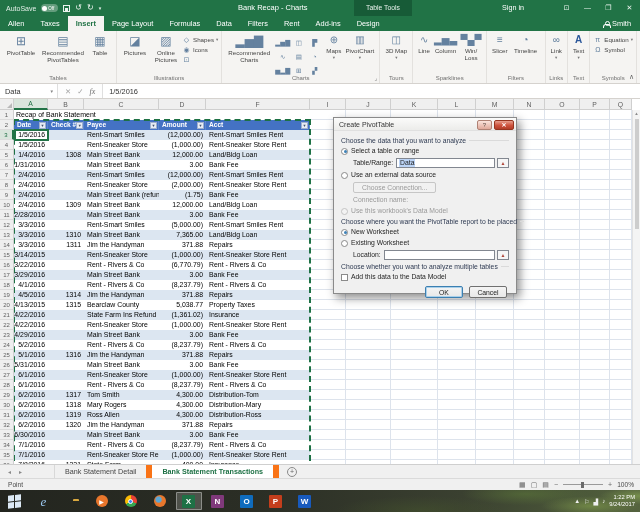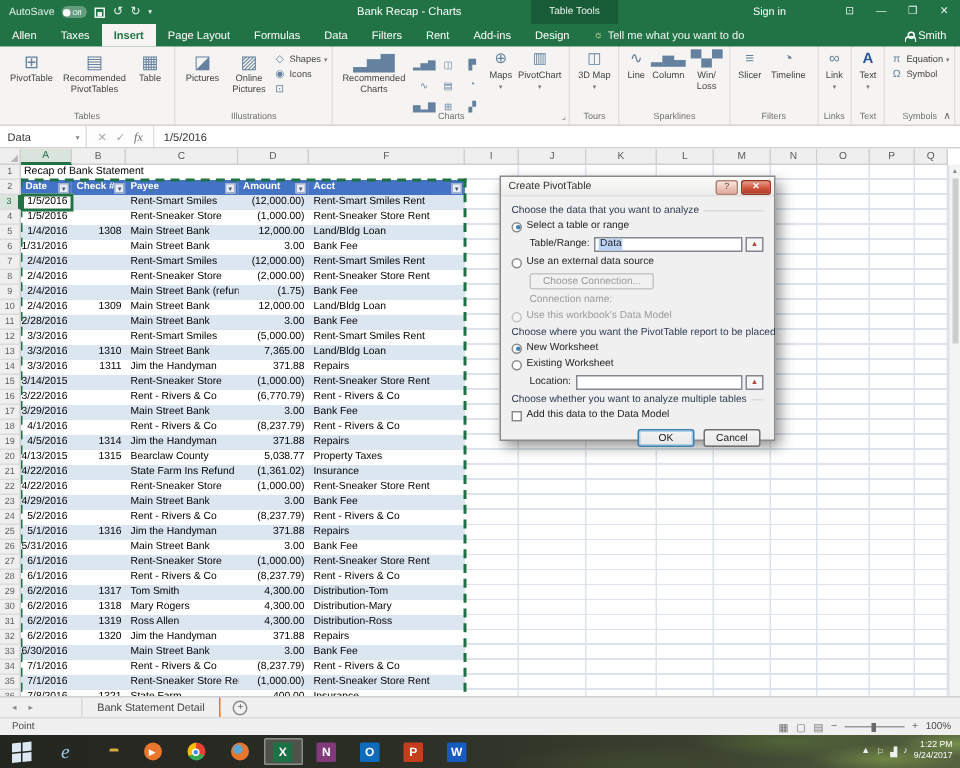--- a/index.html
+++ b/index.html
@@ -127,21 +127,21 @@
 .connbtn{height:11px;padding:0 8px;border:1px solid #C6C6C6;border-radius:2px;background:#F1F1F1;color:#9a9a9a;
   font-size:6.8px;line-height:10px;}
 .dgray{color:#9a9a9a;}
 .dbuttons{display:flex;justify-content:flex-end;gap:6px;margin-top:5px;padding-right:2px;}
 
 
 .sheettabs{position:absolute;left:0;top:464px;width:640px;height:14px;background:#F0F0F0;border-top:1px solid #CFCFCF;
   display:flex;align-items:stretch;font-size:7.2px;color:#444;z-index:36;}
 .tabnav{display:flex;align-items:center;gap:6px;padding:0 7px;color:#8a8a8a;font-size:5px;}
 .stabs{display:flex;margin-left:24px;}
-.stab{padding:0 10px;display:flex;align-items:center;border-right:1px solid #f97316;white-space:nowrap;}
+.stab{padding:0 10px;display:flex;align-items:center;border-right:6px solid #f97316;white-space:nowrap;}
 .stab:first-child{border-left:1px solid #D8D8D8;}
 .stab.active{background:#fff;color:#1E7145;font-weight:bold;}
 .addsheet{width:10px;height:10px;border:1px solid #8a8a8a;border-radius:50%;font-size:7px;line-height:8px;
   text-align:center;color:#666;margin:auto 0 auto 8px;flex:none;}
 
 
 .statusbar{position:absolute;left:0;top:478px;width:640px;height:12px;background:#F0F0F0;border-top:1px solid #DADADA;
   display:flex;align-items:center;font-size:6.6px;color:#4a4a4a;z-index:36;}
 .statusbar .mode{padding-left:8px;}
 .sright{margin-left:auto;display:flex;align-items:center;gap:5px;padding-right:6px;}
@@ -205,24 +205,20 @@
         <span class="rtab">Taxes</span>
         <span class="rtab active">Insert</span>
         <span class="rtab">Page Layout</span>
         <span class="rtab">Formulas</span>
         <span class="rtab">Data</span>
         <span class="rtab">Filters</span>
         <span class="rtab">Rent</span>
         <span class="rtab">Add-ins</span>
         <span class="rtab">Design</span>
       </span>
-    <span class="tellme">
-      <span class="bulb">☼</span>
-      <span>Tell me what you want to do</span>
-    </span>
     <span class="share">
       <span class="person"></span>
       <span>Smith</span>
     </span>
   </div>
 
   <div class="ribbon" id="ribbon">
     <div class="rgroup">
         <div class="rbtn-big" style="width: 36px;">
           <span class="ric">⊞</span>
@@ -781,20 +777,21 @@
     </div>
   </div>
 
   <div class="sheettabs">
     <div class="tabnav">
       <span>◄</span>
       <span>►</span>
     </div>
     <div class="stabs" id="stabs">
         <div class="stab">Bank Statement Detail</div>
+        <div class="stab active">Bank Statement Transactions</div>
       </div>
     <span class="addsheet">+</span>
   </div>
 
   <div class="statusbar">
     <span class="mode">Point</span>
     <div class="sright">
       <span class="viewic">▦</span>
       <span class="viewic">▢</span>
       <span class="viewic">▤</span>

